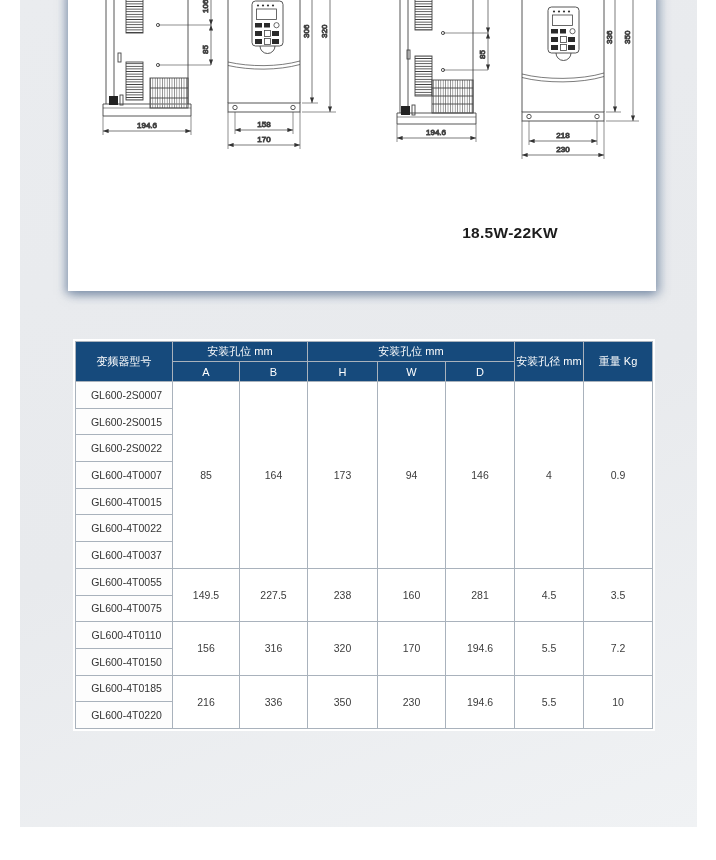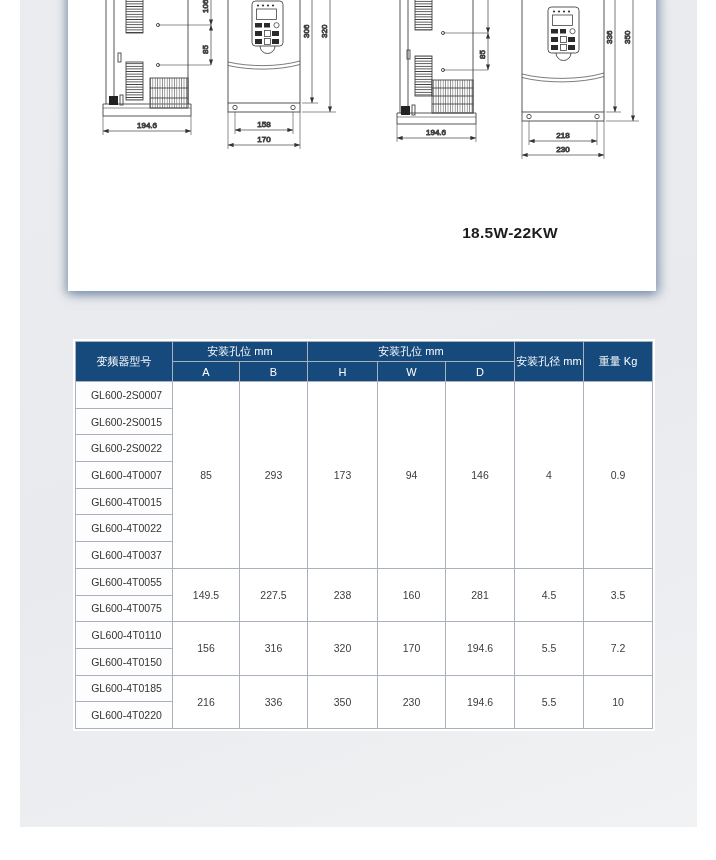--- a/index.html
+++ b/index.html
@@ -217,21 +217,21 @@
           <th class="hd">B</th>
           <th class="hd">H</th>
           <th class="hd">W</th>
           <th class="hd">D</th>
         </tr>
       </thead>
       <tbody>
           <tr class="body-row">
             <td class="model">GL600-2S0007</td>
             <td class="val" rowspan="7">85</td>
-            <td class="val" rowspan="7">293</td>
+            <td class="val" rowspan="7">164</td>
             <td class="val" rowspan="7">173</td>
             <td class="val" rowspan="7">94</td>
             <td class="val" rowspan="7">146</td>
             <td class="val" rowspan="7">4</td>
             <td class="val" rowspan="7">0.9</td>
           </tr>
           <tr class="body-row">
             <td class="model">GL600-2S0015</td>
           </tr>
           <tr class="body-row">

